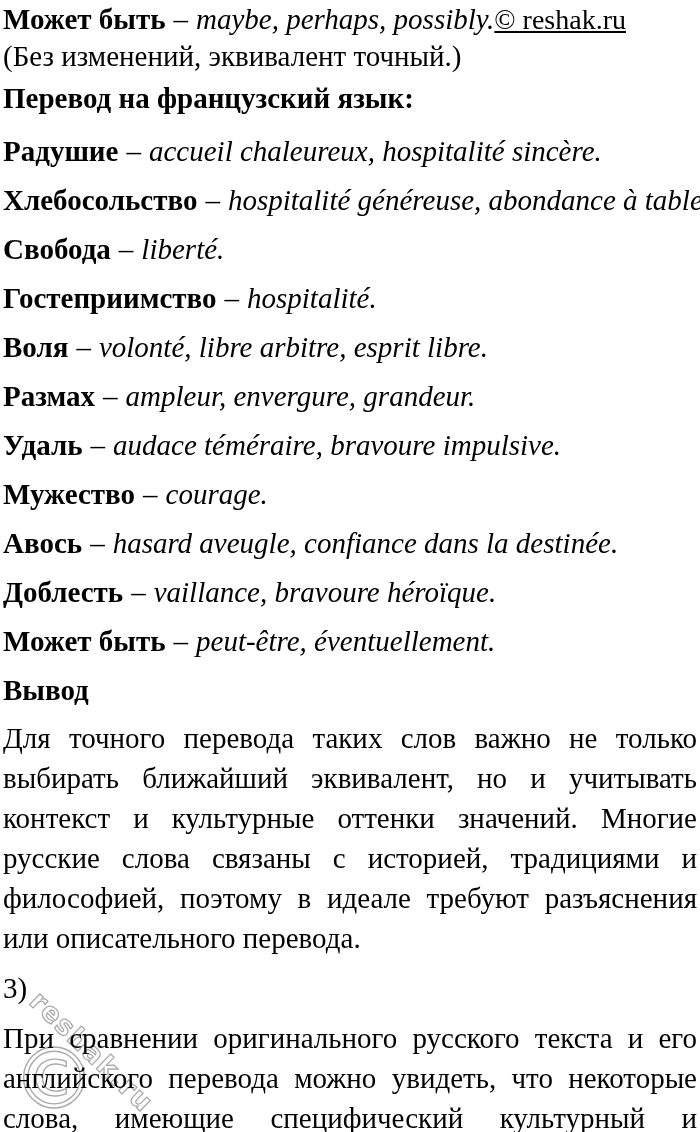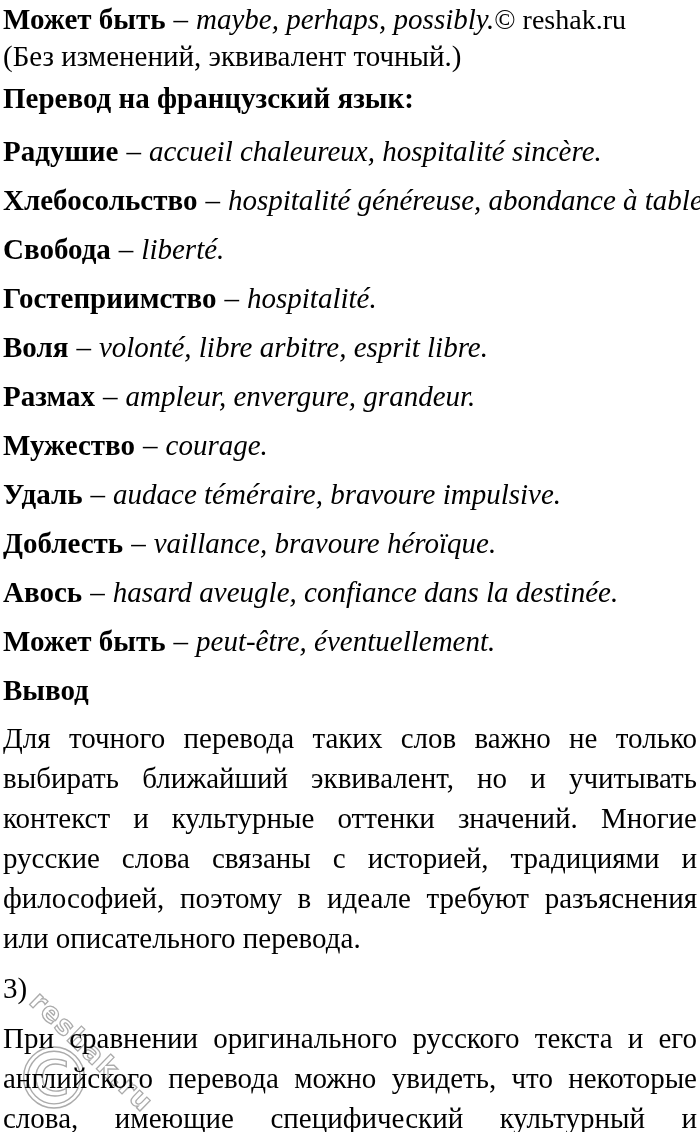--- a/index.html
+++ b/index.html
@@ -43,20 +43,21 @@
     font-size: 29px;
     line-height: 40px;
     text-align: justify;
     margin: 11px 0 0 0;
   }
   .label3 { margin-top: 13px; }
   .para2 { margin-top: 13px; }
   .copyright {
     font-size: 28px;
     white-space: nowrap;
+    text-decoration: underline;
   }
   .watermark {
     position: absolute;
     left: 0;
     top: 942px;
     z-index: 0;
   }
 </style>
 </head>
 <body>
@@ -91,30 +92,30 @@
   <p class="entry">
     <b>Гостеприимство</b><span class="sep">–</span><i>hospitalité.</i>
   </p>
   <p class="entry">
     <b>Воля</b><span class="sep">–</span><i>volonté, libre arbitre, esprit libre.</i>
   </p>
   <p class="entry">
     <b>Размах</b><span class="sep">–</span><i>ampleur, envergure, grandeur.</i>
   </p>
   <p class="entry">
+    <b>Удаль</b><span class="sep">–</span><i>audace téméraire, bravoure impulsive.</i>
+  </p>
+  <p class="entry">
     <b>Мужество</b><span class="sep">–</span><i>courage.</i>
   </p>
   <p class="entry">
-    <b>Удаль</b><span class="sep">–</span><i>audace téméraire, bravoure impulsive.</i>
+    <b>Авось</b><span class="sep">–</span><i>hasard aveugle, confiance dans la destinée.</i>
   </p>
   <p class="entry">
     <b>Доблесть</b><span class="sep">–</span><i>vaillance, bravoure héroïque.</i>
-  </p>
-  <p class="entry">
-    <b>Авось</b><span class="sep">–</span><i>hasard aveugle, confiance dans la destinée.</i>
   </p>
   <p class="entry">
     <b>Может быть</b><span class="sep">–</span><i>peut-être, éventuellement.</i>
   </p>
 
   <p class="conclusion-heading">Вывод</p>
 
   <p class="para">Для точного перевода таких слов важно не только выбирать ближайший эквивалент, но и учитывать контекст и культурные оттенки значений. Многие русские слова связаны с историей, традициями и философией, поэтому в идеале требуют разъяснения или описательного перевода.</p>
 
   <p class="label3">3)</p>

